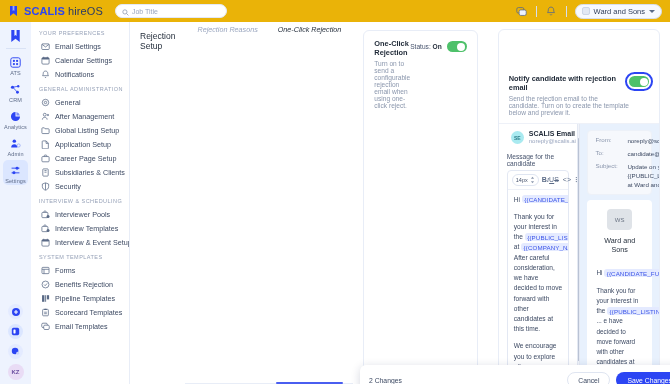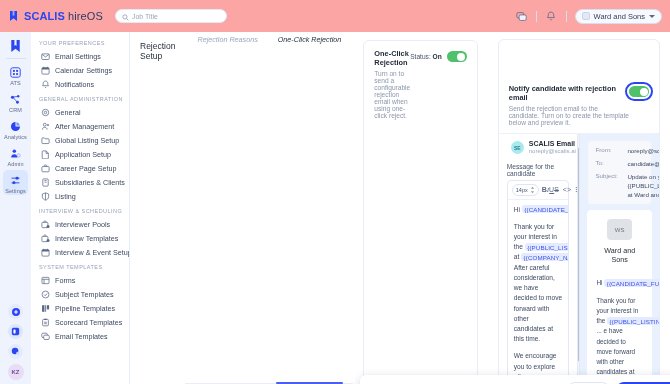--- a/index.html
+++ b/index.html
@@ -7,23 +7,23 @@
     width: 670px; height: 384px;
     font-family: "Liberation Sans", sans-serif;
     background: #ffffff;
     overflow: hidden;
   }
   .app { position: relative; width: 670px; height: 384px; display: flex; flex-direction: column; }
 
   
   .topbar {
     height: 22px; flex: 0 0 22px;
-    background: #fca5a5;
+    background: #eab308;
     display: flex; align-items: center;
-    padding: 16px 8px;
+    padding: 6px 8px;
     gap: 6px;
   }
   .logo-mark { width: 10px; height: 11px; display: flex; align-items: center; justify-content: center; }
   .logo-mark svg { display: block; }
   .brand { font-size: 11px; font-weight: bold; color: #2c45f3; letter-spacing: .1px; white-space: nowrap; }
   .brand .hireos { color: #2a3a66; font-weight: normal; }
   .searchbox {
     margin-left: 6px;
     width: 112px; height: 14px;
     background: #fff; border-radius: 7px;
@@ -396,21 +396,21 @@
           </span>
         <span class="nav-lbl">Subsidiaries &amp; Clients</span>
       </div>
       <div class="nav-item">
         <span class="nav-ico">
             <svg width="9" height="9" viewBox="0 0 12 12">
               <path d="M6 1.1 10.2 2.7v3.4c0 2.6-2 4.2-4.2 4.8-2.2-.6-4.2-2.2-4.2-4.8V2.7z" fill="none" stroke="#5a6a86" stroke-width="1"></path>
               <line x1="6" y1="1.4" x2="6" y2="10.6" stroke="#5a6a86" stroke-width="1"></line>
             </svg>
           </span>
-        <span class="nav-lbl">Listing</span>
+        <span class="nav-lbl">Security</span>
       </div>
 
       <div class="nav-sec">INTERVIEW &amp; SCHEDULING</div>
       <div class="nav-item">
         <span class="nav-ico">
             <svg width="9" height="9" viewBox="0 0 12 12">
               <rect x="1.2" y="3.2" width="8" height="7" rx="1.1" fill="none" stroke="#5a6a86" stroke-width="1"></rect>
               <path d="M3.8 3.1V2.3a.9.9 0 0 1 .9-.9h1.2a.9.9 0 0 1 .9.9v.8" fill="none" stroke="#5a6a86" stroke-width="1"></path>
               <circle cx="9.4" cy="8.6" r="2" fill="#5a6a86"></circle>
             </svg>
@@ -450,21 +450,21 @@
           </span>
         <span class="nav-lbl">Forms</span>
       </div>
       <div class="nav-item">
         <span class="nav-ico">
             <svg width="9" height="9" viewBox="0 0 12 12">
               <circle cx="6" cy="6" r="4.6" fill="none" stroke="#5a6a86" stroke-width="1"></circle>
               <path d="m4 6 1.5 1.6L8.2 4.6" fill="none" stroke="#5a6a86" stroke-width="1"></path>
             </svg>
           </span>
-        <span class="nav-lbl">Subject Templates</span>
+        <span class="nav-lbl">Benefits Rejection</span>
       </div>
       <div class="nav-item">
         <span class="nav-ico">
             <svg width="9" height="9" viewBox="0 0 12 12">
               <rect x="1.4" y="1.6" width="3.2" height="8.8" fill="#5a6a86"></rect>
               <rect x="5.6" y="1.6" width="1.2" height="8.8" fill="#5a6a86"></rect>
               <rect x="7.8" y="1.6" width="3" height="5.6" fill="#5a6a86"></rect>
             </svg>
           </span>
         <span class="nav-lbl">Pipeline Templates</span>

